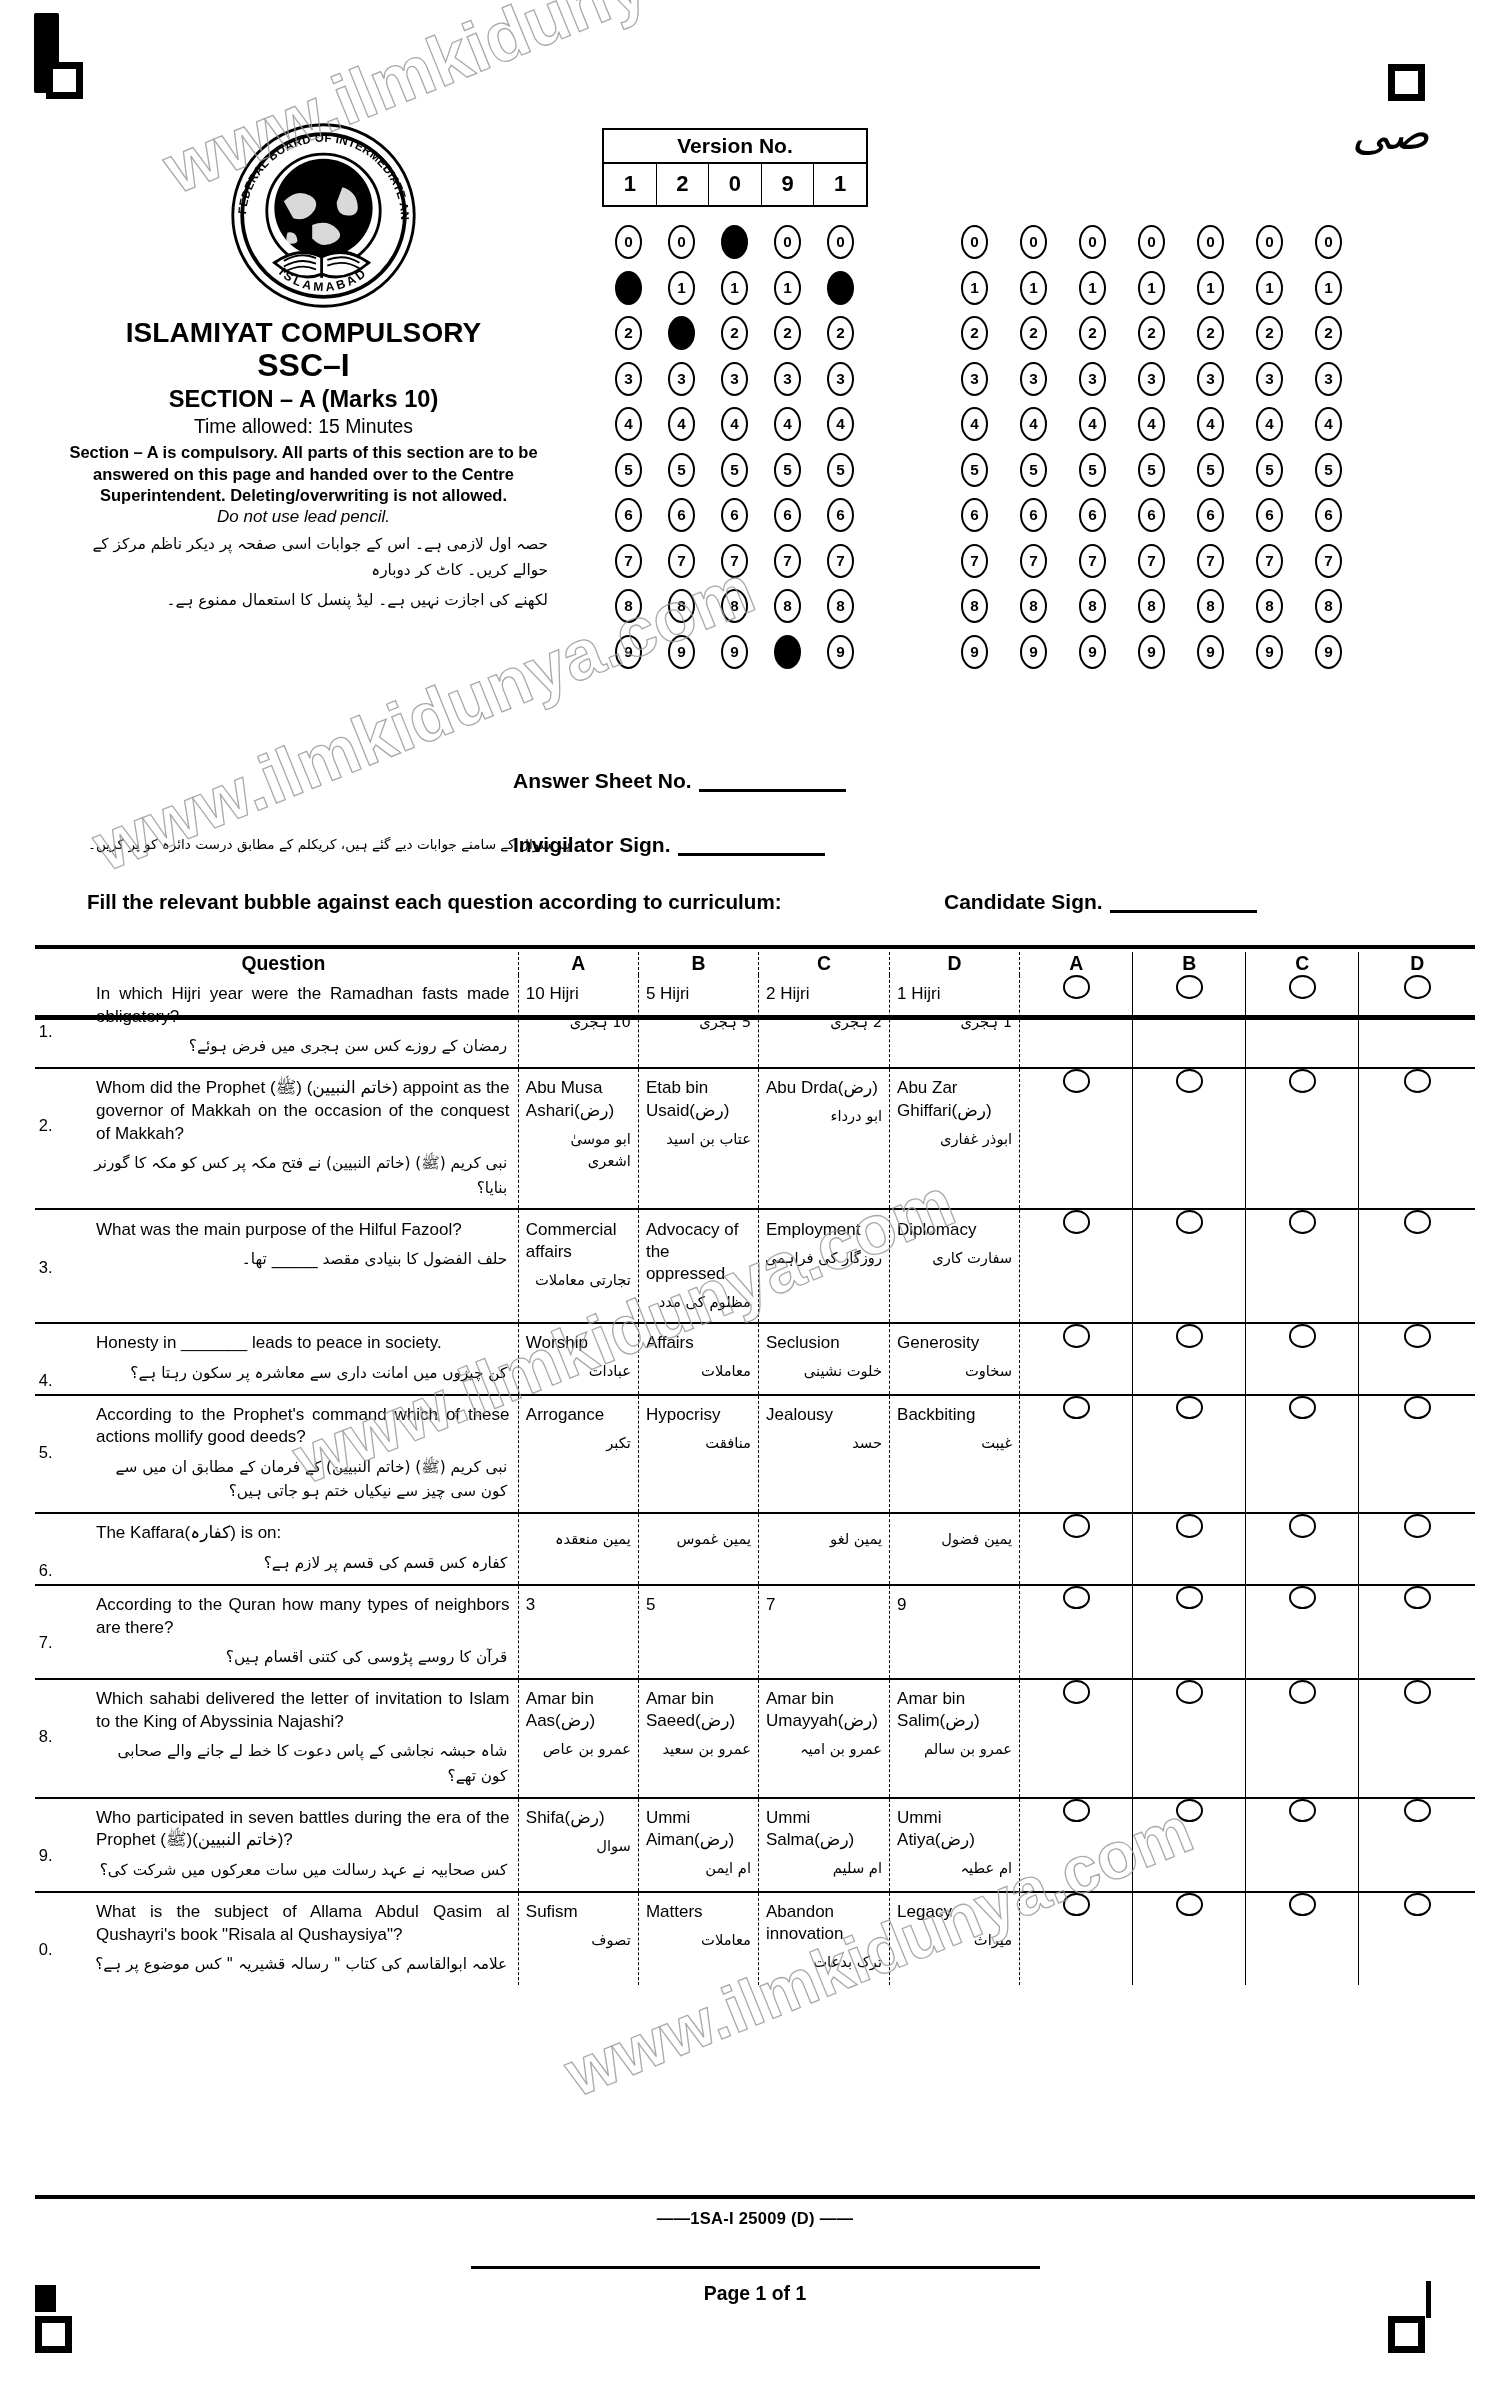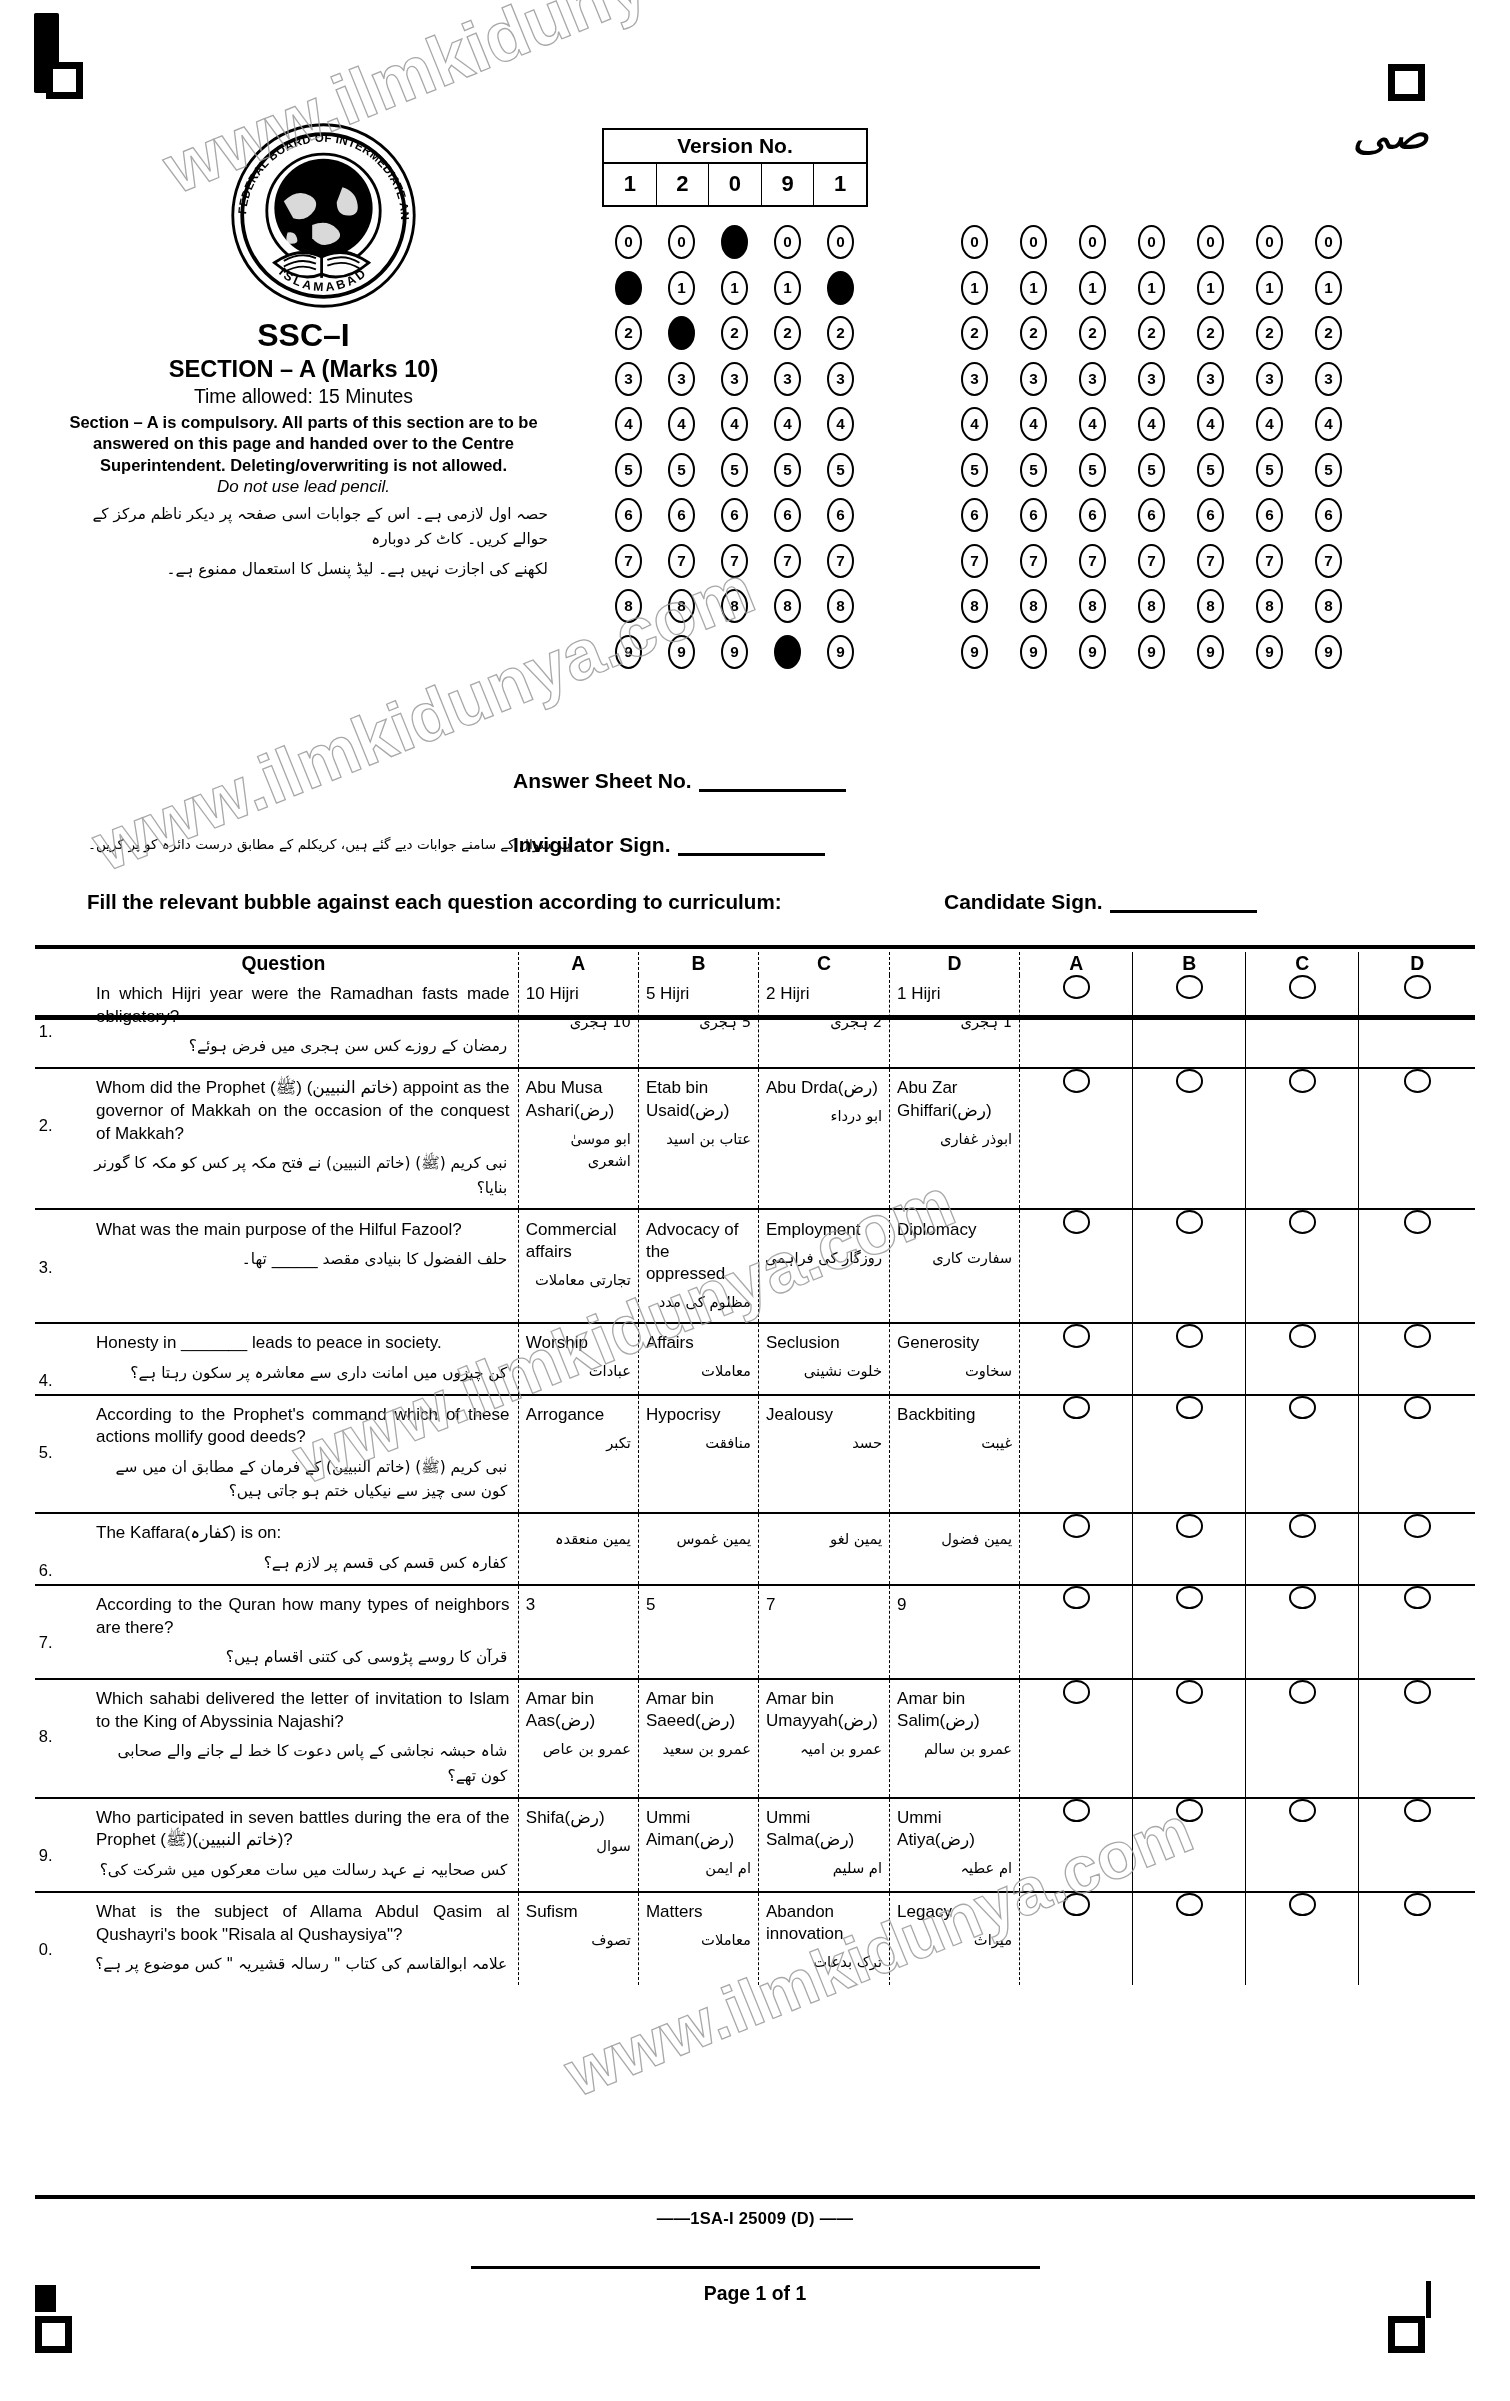--- a/index.html
+++ b/index.html
@@ -142,20 +142,21 @@
       <text font-size="12.2" font-weight="bold" font-family="Liberation Sans, sans-serif" letter-spacing="0.4">
         <textPath href="#arcTop" startOffset="2%">FEDERAL BOARD OF INTERMEDIATE AND SECONDARY EDUCATION</textPath>
       </text>
       <text font-size="13" font-weight="bold" font-family="Liberation Sans, sans-serif" letter-spacing="3">
         <textPath href="#arcBot" startOffset="26%">ISLAMABAD</textPath>
       </text>
     </svg>
   </div>
 
   <div class="title-block">
+    <div class="t-main">ISLAMIYAT COMPULSORY</div>
     <div class="t-sub">SSC–I</div>
     <div class="t-sec">SECTION – A (Marks 10)</div>
     <div class="t-time">Time allowed: 15 Minutes</div>
     <div class="t-instr">Section – A is compulsory. All parts of this section are to be answered on this page and handed over to the Centre Superintendent. Deleting/overwriting is not allowed.</div>
     <div class="t-pencil">Do not use lead pencil.</div>
     <div class="t-urdu">حصہ اول لازمی ہے۔ اس کے جوابات اسی صفحہ پر دیکر ناظم مرکز کے حوالے کریں۔ کاٹ کر دوبارہ</div>
     <div class="t-urdu">لکھنے کی اجازت نہیں ہے۔ لیڈ پنسل کا استعمال ممنوع ہے۔</div>
   </div>
 
   <div class="vbox" style="left:602px; top:128px; width:266px;">

